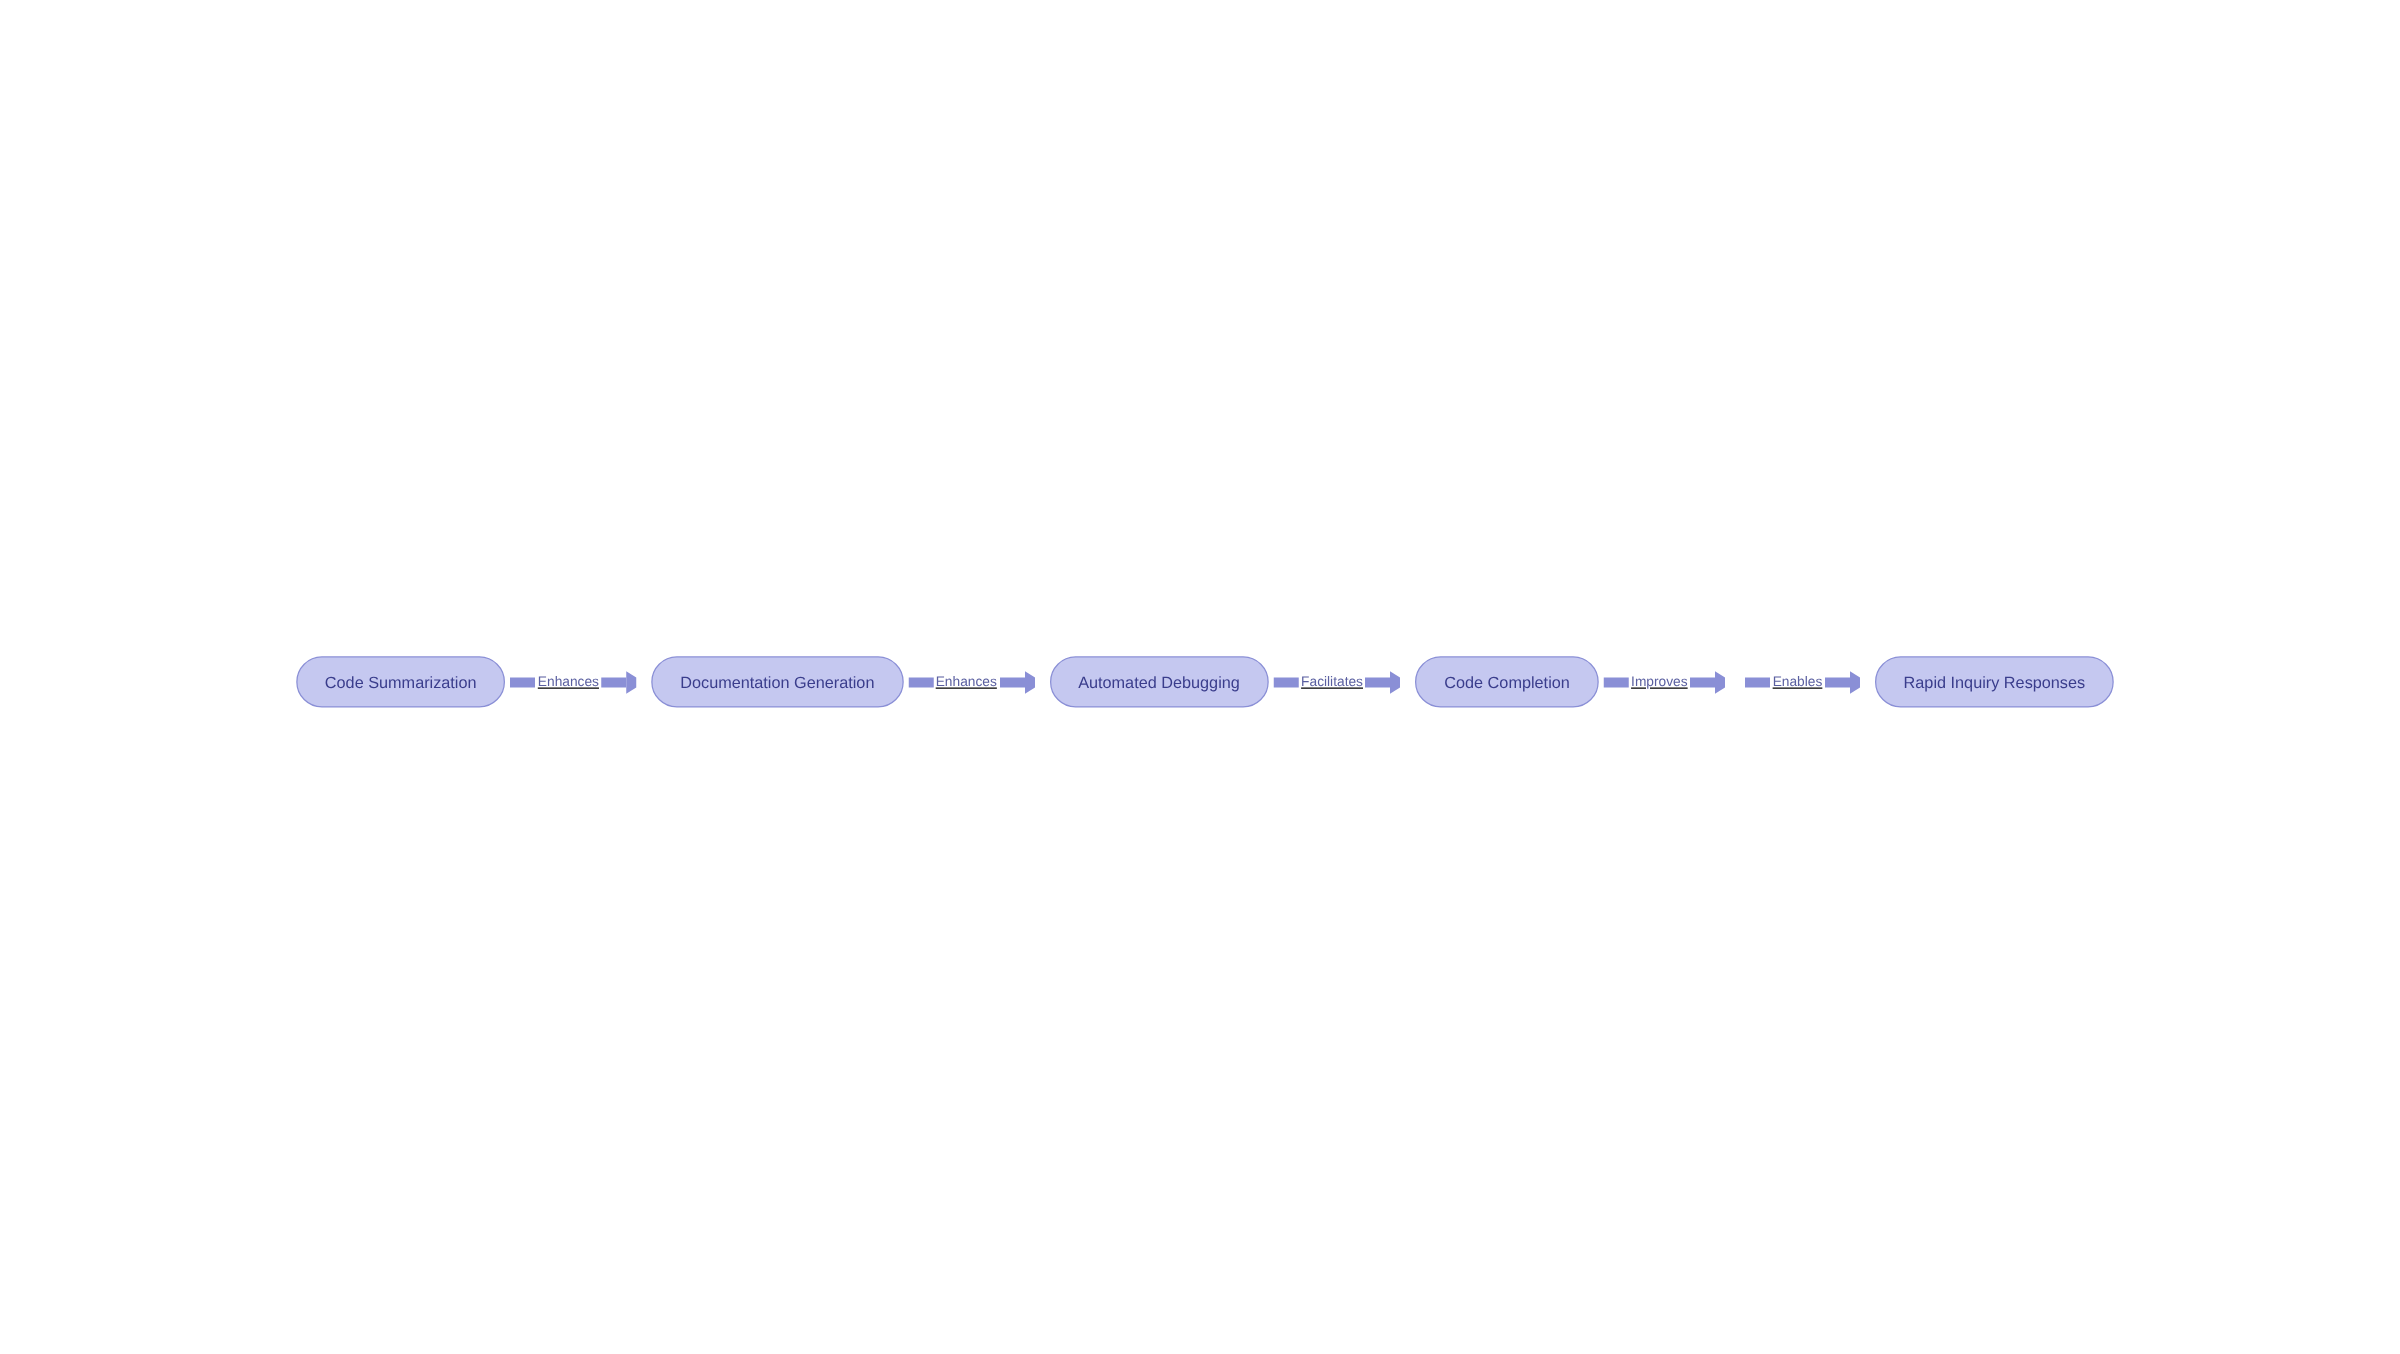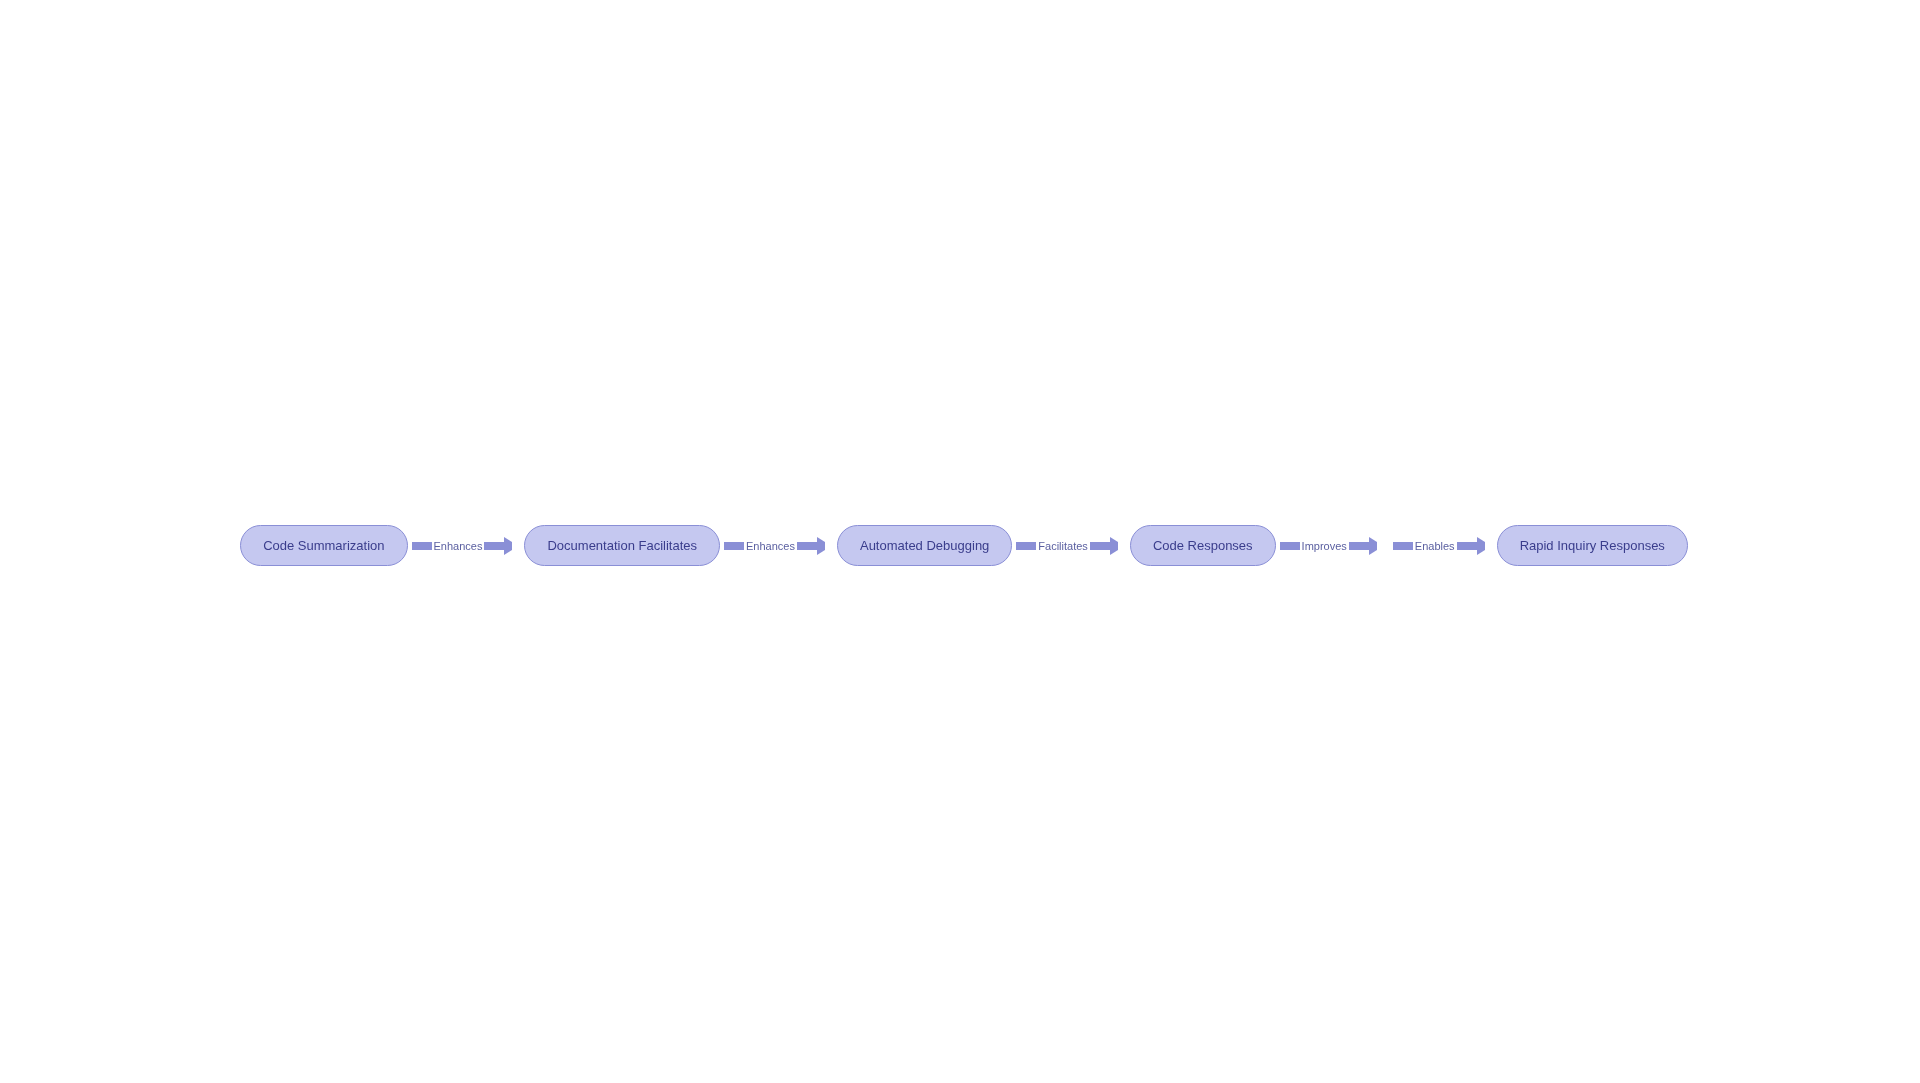--- a/index.html
+++ b/index.html
@@ -39,20 +39,21 @@
       color: #3a3d8c;
       white-space: nowrap;
       text-align: center;
       min-width: 60px;
     }
 
     .connector {
       display: flex;
       align-items: center;
       flex-shrink: 0;
+      text-decoration: underline;
     }
 
     .connector-line {
       height: 1px;
       background: #8a8fd6;
       width: 20px;
     }
 
     .connector-label {
       font-size: 11px;
@@ -81,21 +82,21 @@
     </div>
 
     <div class="connector">
       <div class="connector-line"></div>
       <span class="connector-label">Enhances</span>
       <div class="connector-line"></div>
       <div class="arrow"></div>
     </div>
 
     <div class="node">
-      <span>Documentation Facilitates</span>
+      <span>Documentation Generation</span>
     </div>
 
     <div class="connector">
       <div class="connector-line"></div>
       <span class="connector-label">Enhances</span>
       <div class="connector-line"></div>
       <div class="arrow"></div>
     </div>
 
     <div class="node">
@@ -103,21 +104,21 @@
     </div>
 
     <div class="connector">
       <div class="connector-line"></div>
       <span class="connector-label">Facilitates</span>
       <div class="connector-line"></div>
       <div class="arrow"></div>
     </div>
 
     <div class="node">
-      <span>Code Responses</span>
+      <span>Code Completion</span>
     </div>
 
     <div class="connector">
       <div class="connector-line"></div>
       <span class="connector-label">Improves</span>
       <div class="connector-line"></div>
       <div class="arrow"></div>
     </div>
 
 

